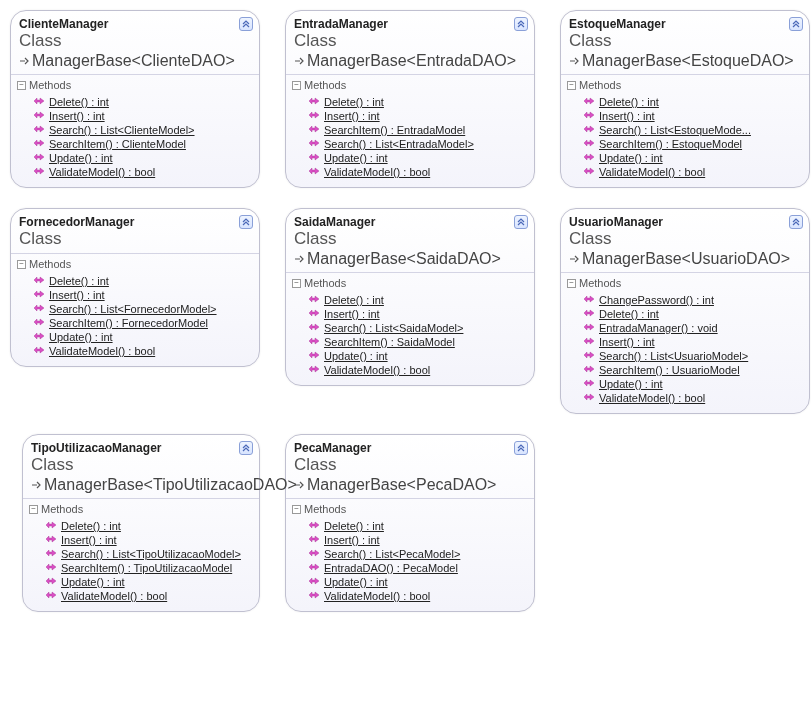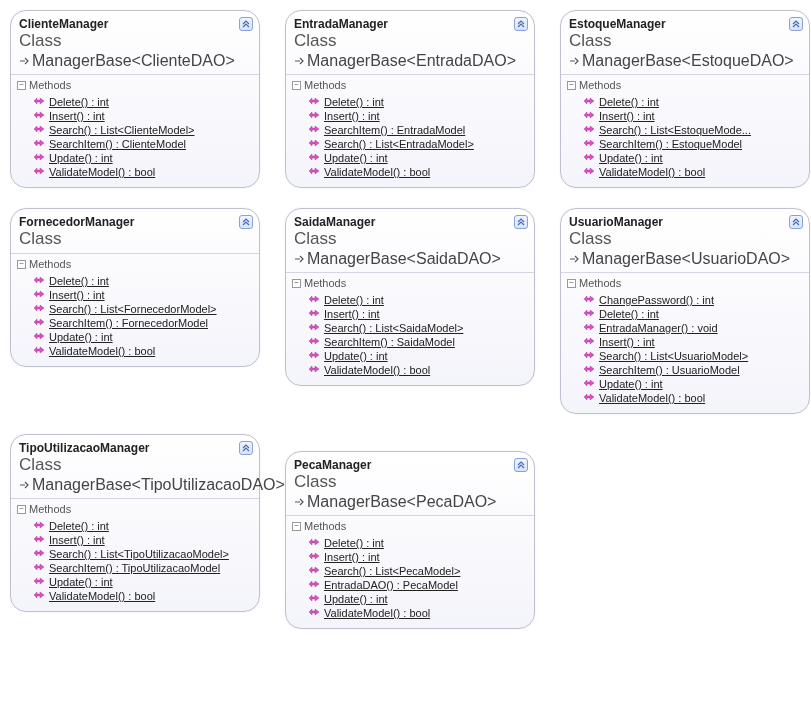--- a/index.html
+++ b/index.html
@@ -482,21 +482,21 @@
           </li>
           <li>
             <svg class="m-icon" viewBox="0 0 12 10">
     <path d="M1 5 L4 2 L4 4 L7 4 L7 2 L11 5 L7 8 L7 6 L4 6 L4 8 Z" fill="#d94fc4" stroke="#a12a8f" stroke-width="0.4"></path>
   </svg>
             <span>ValidateModel() : bool</span>
           </li>
         </ul>
       </div>
     </div>
-    <div class="class-box" style="grid-area: 3 / 1;">
+    <div class="class-box" style="grid-area: 3 / 1; margin-left: 12px;">
       <div class="class-header">
         <div class="class-name">TipoUtilizacaoManager</div>
         <div class="class-kind">Class</div>
         <div class="class-inherit">
           <svg class="arrow-icon" viewBox="0 0 10 8">
     <path d="M1 4 L6 4 M6 1 L9 4 L6 7" fill="none" stroke="#555" stroke-width="1.2"></path>
   </svg>
           <span>ManagerBase&lt;TipoUtilizacaoDAO&gt;</span>
         </div>
         <div class="collapse-btn">
@@ -544,21 +544,21 @@
           </li>
           <li>
             <svg class="m-icon" viewBox="0 0 12 10">
     <path d="M1 5 L4 2 L4 4 L7 4 L7 2 L11 5 L7 8 L7 6 L4 6 L4 8 Z" fill="#d94fc4" stroke="#a12a8f" stroke-width="0.4"></path>
   </svg>
             <span>ValidateModel() : bool</span>
           </li>
         </ul>
       </div>
     </div>
-    <div class="class-box" style="grid-area: 3 / 2; margin-top: 17px;">
+    <div class="class-box" style="grid-area: 3 / 2;">
       <div class="class-header">
         <div class="class-name">PecaManager</div>
         <div class="class-kind">Class</div>
         <div class="class-inherit">
           <svg class="arrow-icon" viewBox="0 0 10 8">
     <path d="M1 4 L6 4 M6 1 L9 4 L6 7" fill="none" stroke="#555" stroke-width="1.2"></path>
   </svg>
           <span>ManagerBase&lt;PecaDAO&gt;</span>
         </div>
         <div class="collapse-btn">

